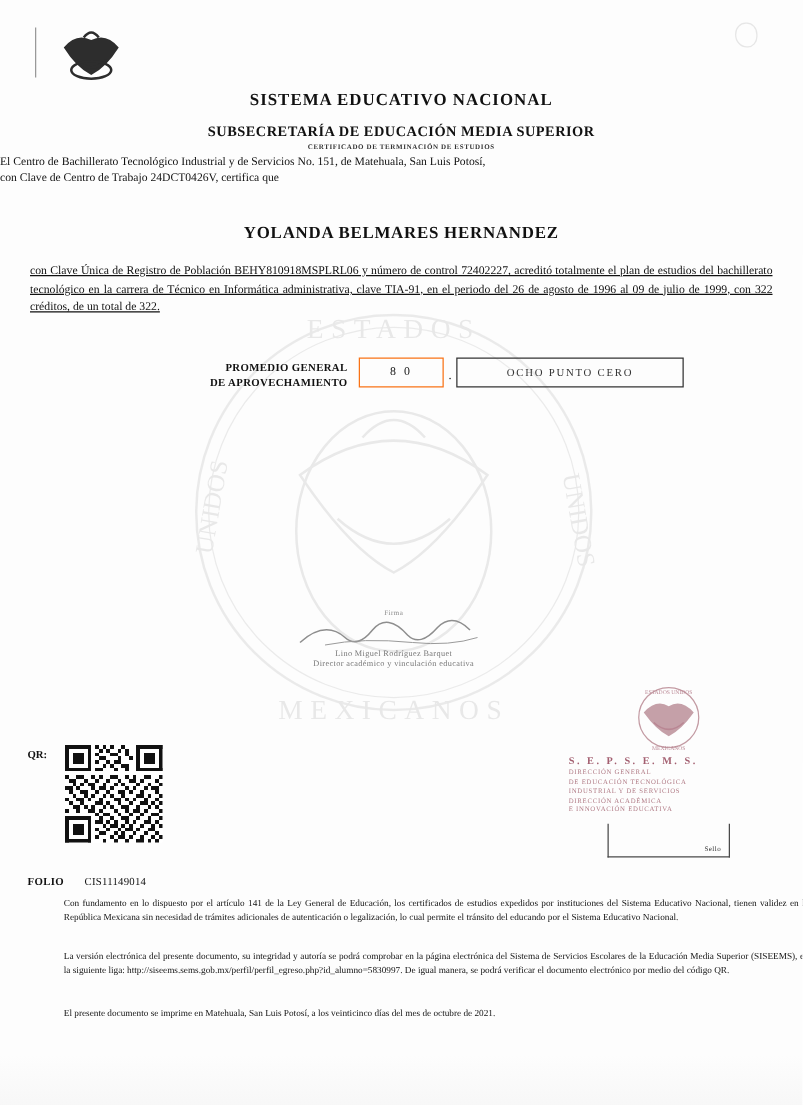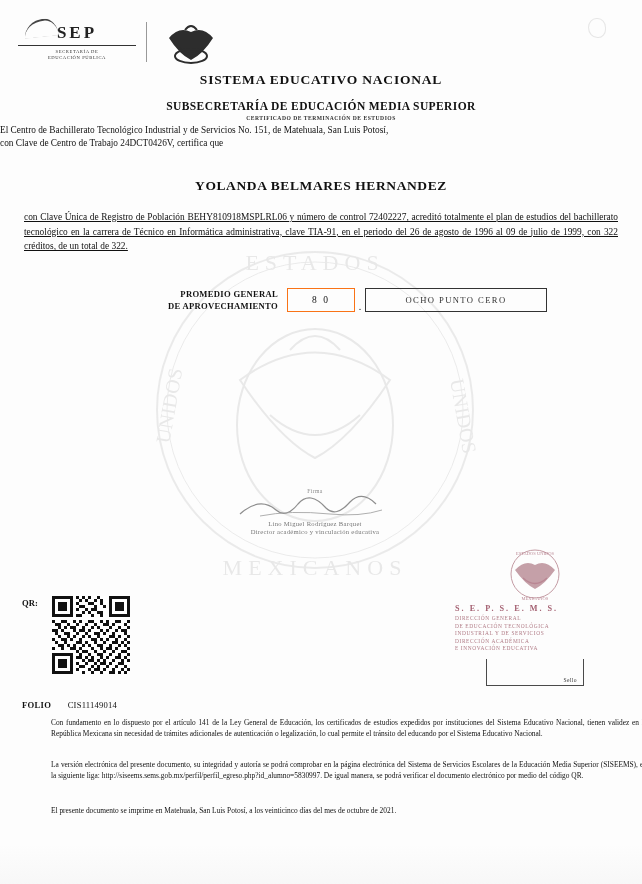--- a/index.html
+++ b/index.html
@@ -179,21 +179,21 @@
     text-decoration: underline;
   }
 
   
   .avg-wrap {
     position: absolute;
     left: 150px;
     top: 284px;
     width: 400px;
     display: flex;
-    align-items: flex-end;
+    align-items: center;
   }
   .avg-label {
     width: 128px;
     text-align: right;
     font-size: 8.6px;
     font-weight: bold;
     letter-spacing: 0.3px;
     line-height: 12px;
     padding-top: 4px;
     color: #111;
@@ -379,27 +379,20 @@
       <path d="M120 185 q45 40 90 0" fill="none" stroke="#5d5d5d" stroke-width="2"></path>
       <path d="M140 120 q25 -28 50 0" fill="none" stroke="#5d5d5d" stroke-width="2"></path>
       <text x="165" y="40" font-family="Liberation Serif, serif" font-size="22" fill="#555" text-anchor="middle" letter-spacing="6">ESTADOS</text>
       <text x="165" y="345" font-family="Liberation Serif, serif" font-size="22" fill="#555" text-anchor="middle" letter-spacing="6">MEXICANOS</text>
       <text x="16" y="210" font-family="Liberation Serif, serif" font-size="20" fill="#555" transform="rotate(-80 20 210)">UNIDOS</text>
       <text x="300" y="150" font-family="Liberation Serif, serif" font-size="20" fill="#555" transform="rotate(80 300 150)">UNIDOS</text>
     </svg>
   </div>
 
   <div class="header">
-    <div class="sep-logo">
-      <div class="sep-swoosh"></div>
-      <div class="sep-word">SEP</div>
-      <div class="sep-rule"></div>
-      <div class="sep-sub">SECRETARÍA DE</div>
-      <div class="sep-sub">EDUCACIÓN PÚBLICA</div>
-    </div>
     <div class="hdr-divider"></div>
     <div class="eagle">
       <svg viewBox="0 0 60 48">
         <path d="M8 20 q10 -12 22 -6 q12 -6 22 6 q-10 16 -22 22 q-12 -6 -22 -22 z" fill="#1c1c1c"></path>
         <path d="M18 30 q12 12 24 0" fill="none" stroke="#1c1c1c" stroke-width="2"></path>
         <ellipse cx="30" cy="38" rx="16" ry="7" fill="none" stroke="#1c1c1c" stroke-width="2"></ellipse>
         <path d="M24 12 q6 -8 12 0" fill="none" stroke="#1c1c1c" stroke-width="2"></path>
       </svg>
     </div>
   </div>

